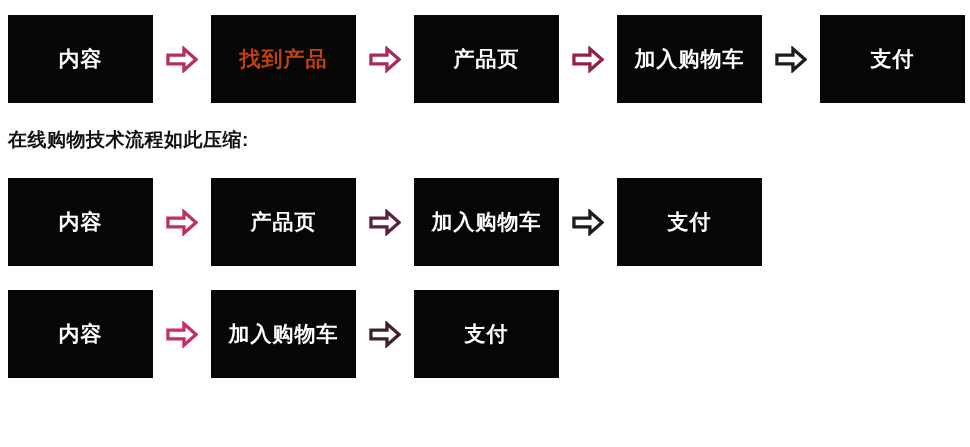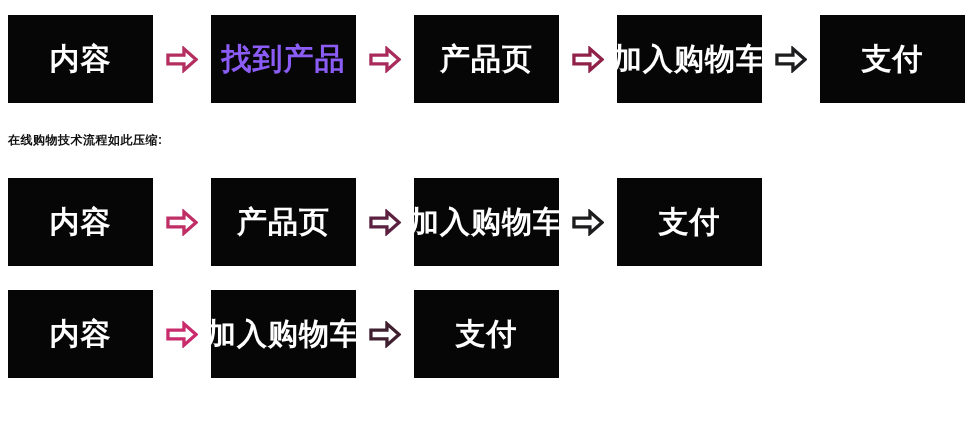--- a/index.html
+++ b/index.html
@@ -24,59 +24,59 @@
   .flow-row.row-2 { margin-top: 26px; }
   .flow-row.row-3 { margin-top: 24px; }
   .flow-box {
     width: 145px;
     height: 88px;
     background: #060606;
     color: #ffffff;
     display: flex;
     align-items: center;
     justify-content: center;
-    font-size: 30px;
+    font-size: 21px;
     font-weight: 700;
     letter-spacing: 1px;
     white-space: nowrap;
     flex: 0 0 auto;
   }
   .arrow-cell {
     width: 58px;
     height: 88px;
     display: flex;
     align-items: center;
     justify-content: center;
     flex: 0 0 auto;
   }
   .arrow-cell svg { display: block; }
   .caption {
     margin-left: 8px;
     color: #111111;
-    font-size: 12px;
+    font-size: 19px;
     font-weight: 700;
     line-height: 24px;
     letter-spacing: 0.5px;
   }
   .caption.cap-1 { margin-top: 25px; }
   .caption.cap-2 { margin-top: 24px; }
 </style>
 </head>
 <body>
 
 <div class="canvas">
 
   <div class="flow-row row-1">
     <div class="flow-box" style="background: rgb(6, 6, 6); color: rgb(255, 255, 255);">内容</div>
     <div class="arrow-cell" style="color: rgb(180, 46, 96);">
       <svg width="32" height="27" viewBox="0 0 33 27">
           <polygon points="2,9 18.5,9 18.5,2.5 31,13.5 18.5,24.5 18.5,18 2,18" fill="#ffffff" stroke="currentColor" stroke-width="3.4" stroke-linejoin="miter"></polygon>
         </svg>
     </div>
-    <div class="flow-box" style="background: rgb(6, 6, 6); color: #8b5cf6; font-family: Liberation Serif, serif;">找到产品</div>
+    <div class="flow-box" style="background: rgb(6, 6, 6); color: #c2410c; font-family: Liberation Serif, serif;">找到产品</div>
     <div class="arrow-cell" style="color: rgb(168, 43, 92);">
       <svg width="32" height="27" viewBox="0 0 33 27">
           <polygon points="2,9 18.5,9 18.5,2.5 31,13.5 18.5,24.5 18.5,18 2,18" fill="#ffffff" stroke="currentColor" stroke-width="3.4" stroke-linejoin="miter"></polygon>
         </svg>
     </div>
     <div class="flow-box" style="background: rgb(6, 6, 6); color: rgb(255, 255, 255);">产品页</div>
     <div class="arrow-cell" style="color: rgb(144, 34, 74);">
       <svg width="32" height="27" viewBox="0 0 33 27">
           <polygon points="2,9 18.5,9 18.5,2.5 31,13.5 18.5,24.5 18.5,18 2,18" fill="#ffffff" stroke="currentColor" stroke-width="3.4" stroke-linejoin="miter"></polygon>
         </svg>

